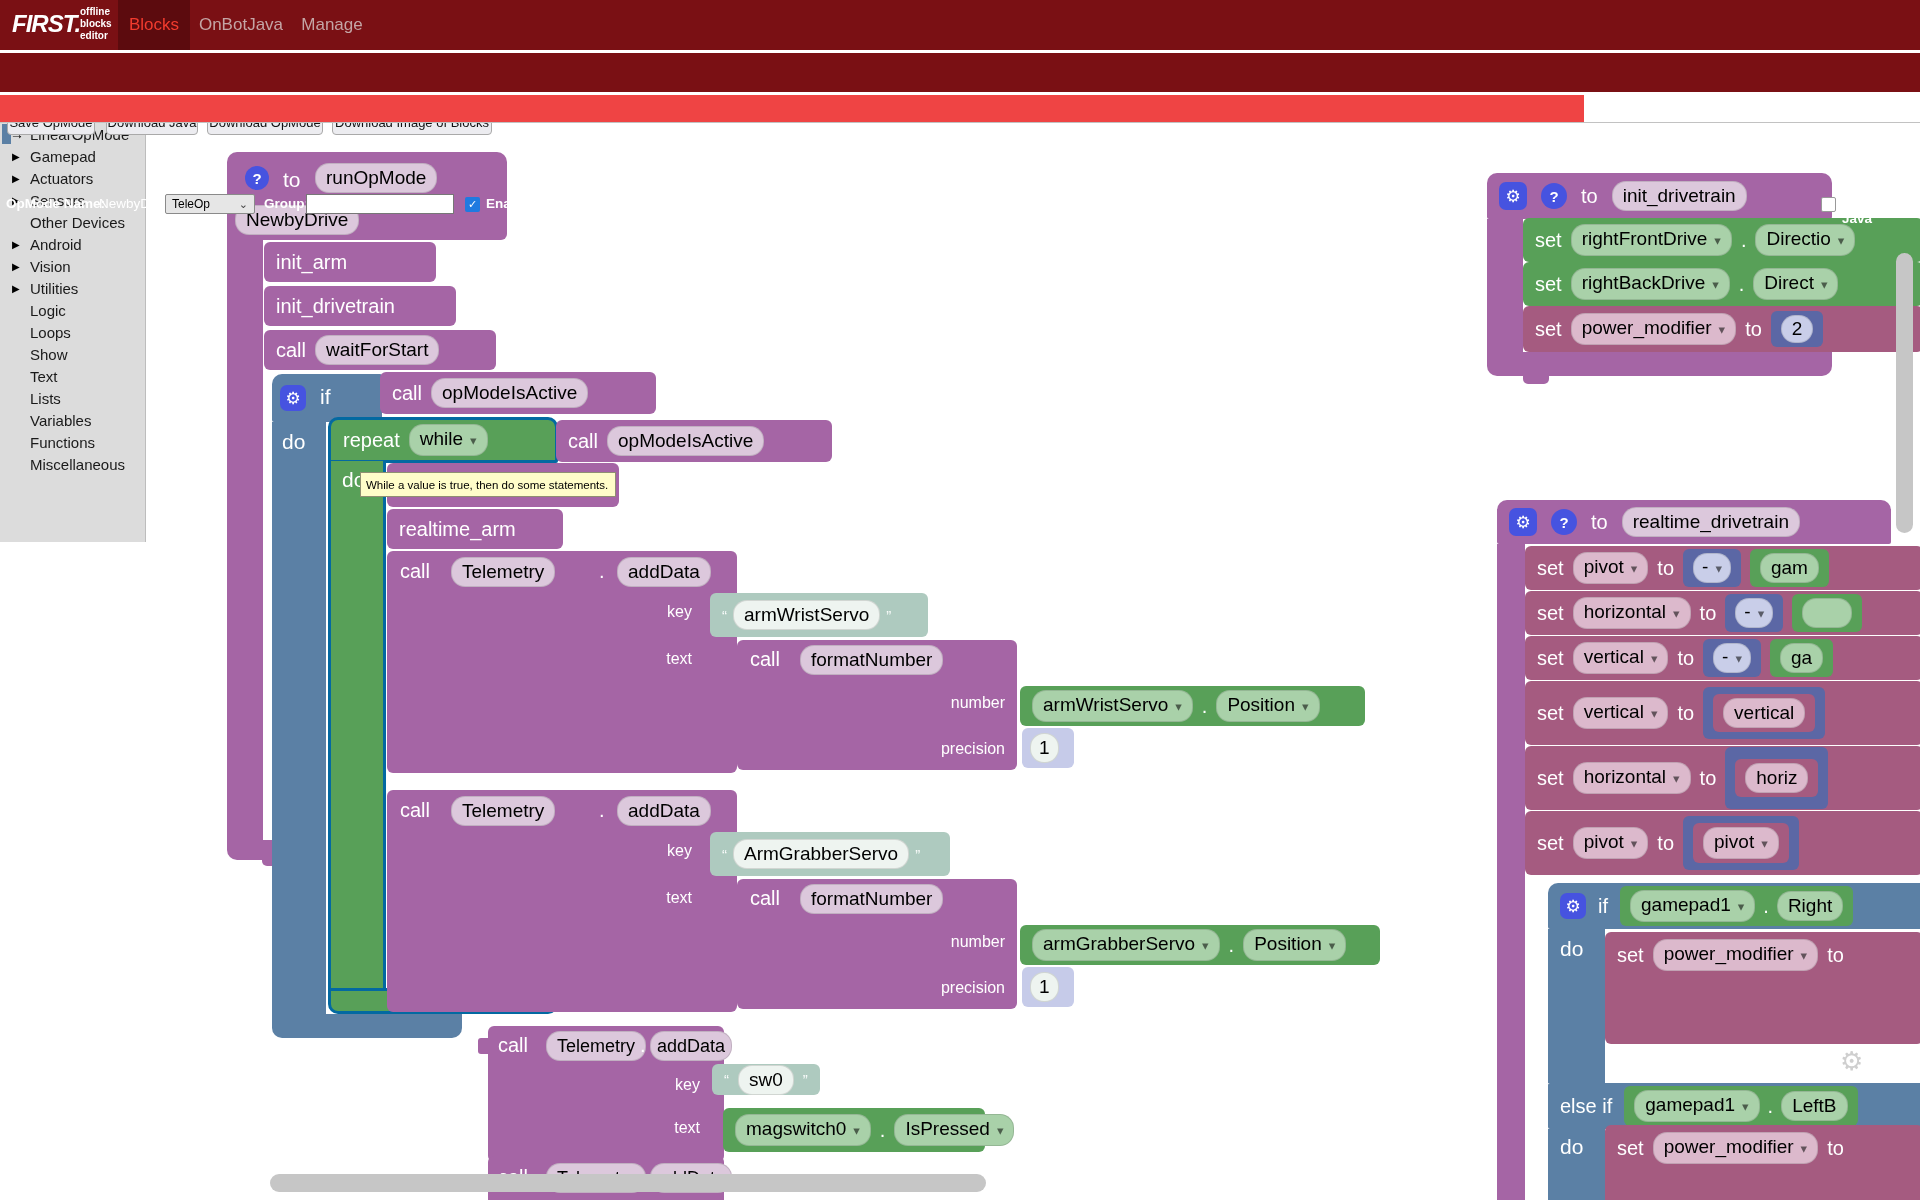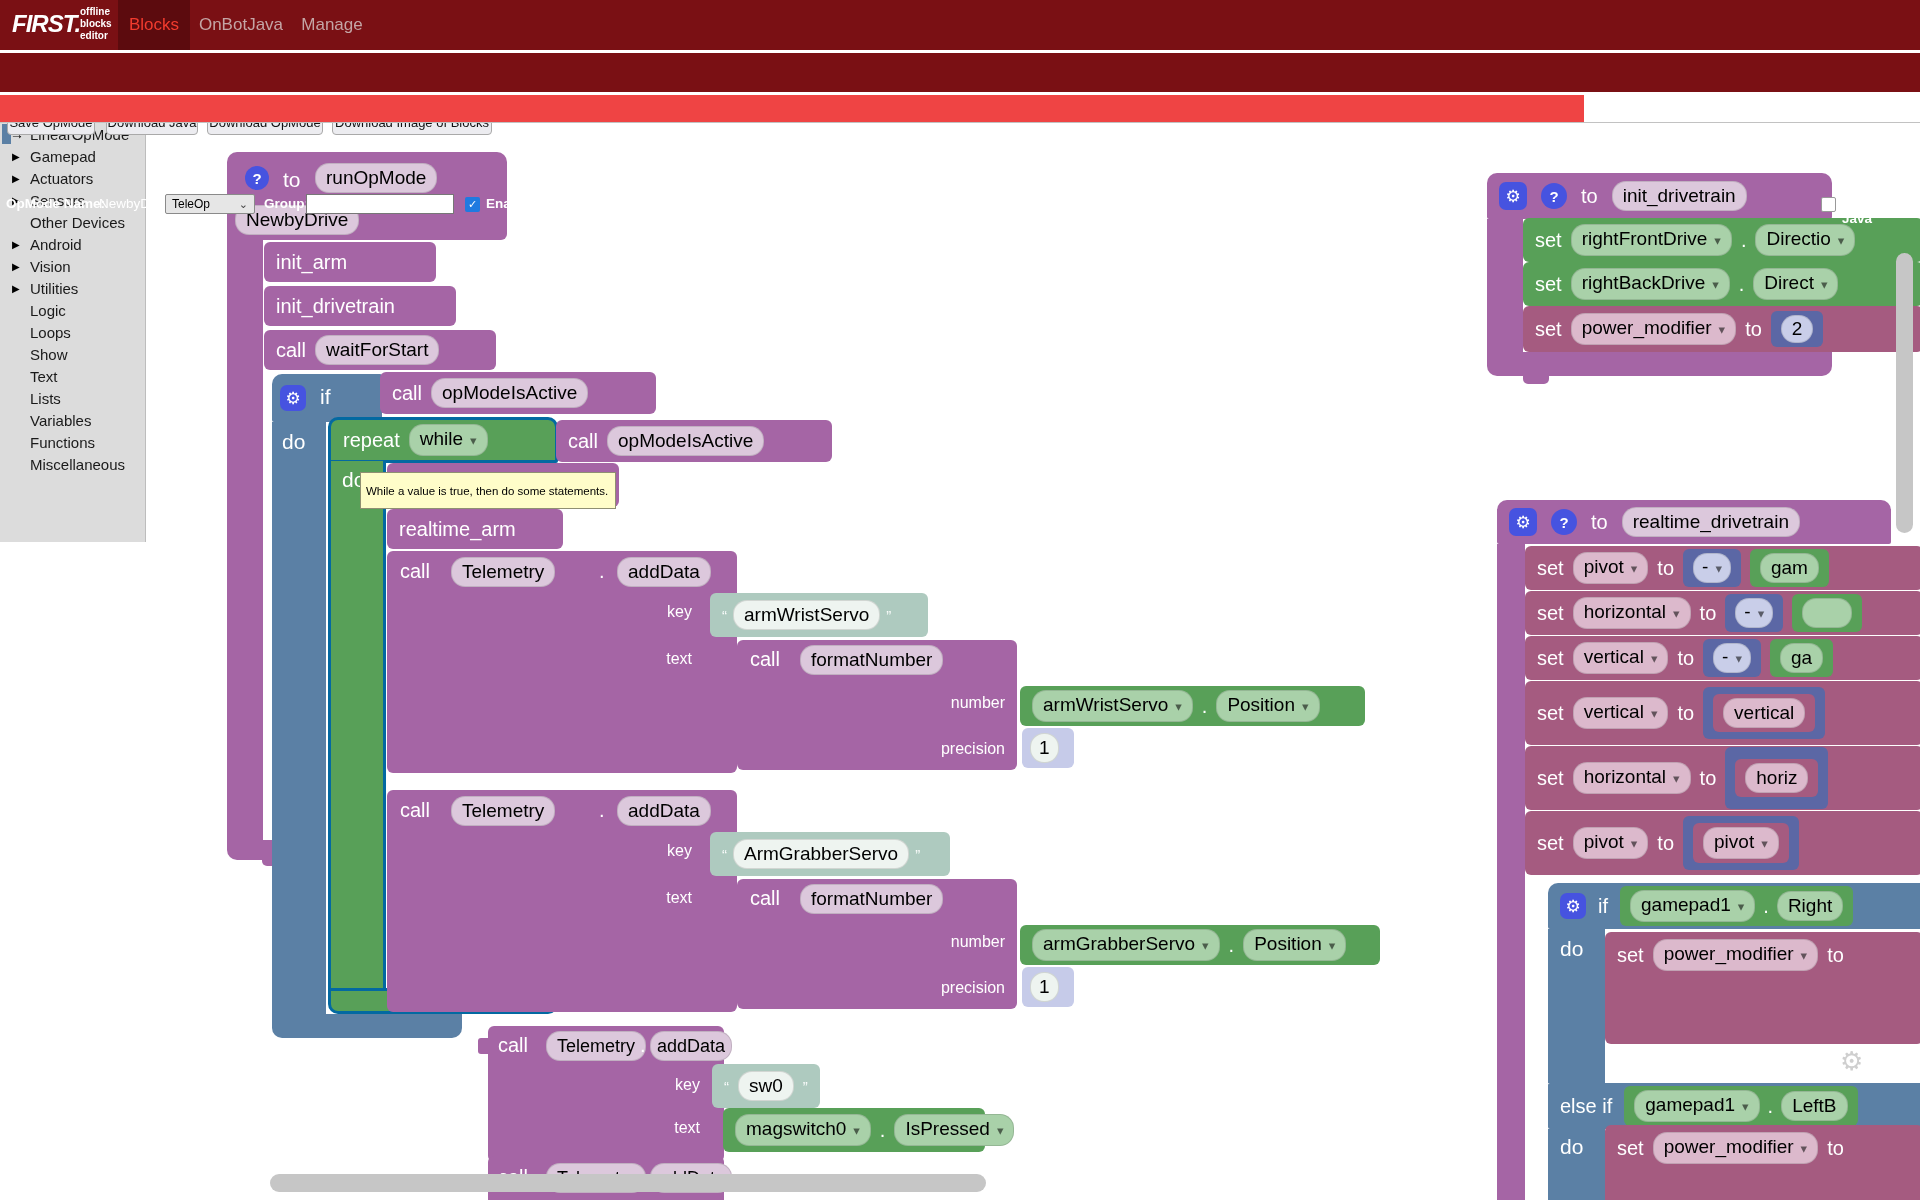--- a/index.html
+++ b/index.html
@@ -48,21 +48,21 @@
   .iblk{display:inline-flex;align-items:center;gap:8px;padding:4px 10px;border-radius:6px}
   .gear{background:#4653e0;border-radius:7px;color:#fff;display:flex;align-items:center;justify-content:center;cursor:pointer}
   .gear::before{content:"⚙";font-size:17px}
   .qm{background:#4653e0;border-radius:50%;color:#fff;display:flex;align-items:center;justify-content:center;font-weight:bold;cursor:pointer}
   .qm::before{content:"?";font-size:15px}
   .q{color:#fff;font-size:15px;opacity:.95}
   .qo::before{content:"“"} .qc::before{content:"”"}
   .rl{position:absolute;text-align:right;color:#fff;font-size:16px}
   .lb{color:#fff;font-size:20px}
   .ylw{border:3px solid #0369a1}
-  .tip{left:360px;top:472px;width:256px;height:37px;background:#fffdc9;border:1px solid #8f8f72;z-index:50;
+  .tip{left:360px;top:472px;width:256px;height:25px;background:#fffdc9;border:1px solid #8f8f72;z-index:50;
        font-size:11.5px;color:#000;display:flex;align-items:center;padding:0 5px;box-sizing:border-box}
   .sbar{background:#c6c6c6;border-radius:9px;z-index:60;cursor:pointer}
   .wm{color:#cfcfcf;font-size:26px;z-index:5}
 </style>
 </head>
 <body>
 
 <div class="blk P ab" style="left:227px;top:152px;width:280px;height:88px;border-radius:10px 10px 6px 2px">
   <span class="qm ab" style="left:18px;top:14px;width:24px;height:24px"></span>
   <span class="lb ab" style="left:56px;top:16px;font-size:21px">to</span>
@@ -174,21 +174,21 @@
 
 <div class="ab P" style="left:478px;top:1038px;width:14px;height:16px;border-radius:3px"></div>
 <div class="blk P" style="left:488px;top:1026px;width:236px;height:136px">
   <span class="lb ab" style="left:10px;top:8px">call</span>
   <span class="fld ab" style="left:58px;top:5px;font-size:18px">Telemetry</span>
   <span class="lb ab" style="left:152px;top:8px">.</span>
   <span class="fld ab" style="left:162px;top:5px;font-size:18px;padding:2px 6px">addData</span>
   <span class="rl" style="left:100px;top:50px;width:112px">key</span>
   <span class="rl" style="left:100px;top:93px;width:112px">text</span>
 </div>
-<div class="blk T flex" style="left:712px;top:1064px;width:108px;height:44px;">
+<div class="blk T flex" style="left:712px;top:1064px;width:108px;height:31px;">
   <span class="q qo"></span>
   <span class="fld wh">sw0</span>
   <span class="q qc"></span>
 </div>
 <div class="blk G flex" style="left:723px;top:1108px;width:262px;height:44px">
   <span class="fld gr dd">magswitch0</span>
   <span>.</span>
   <span class="fld gr dd">IsPressed</span>
 </div>
 

